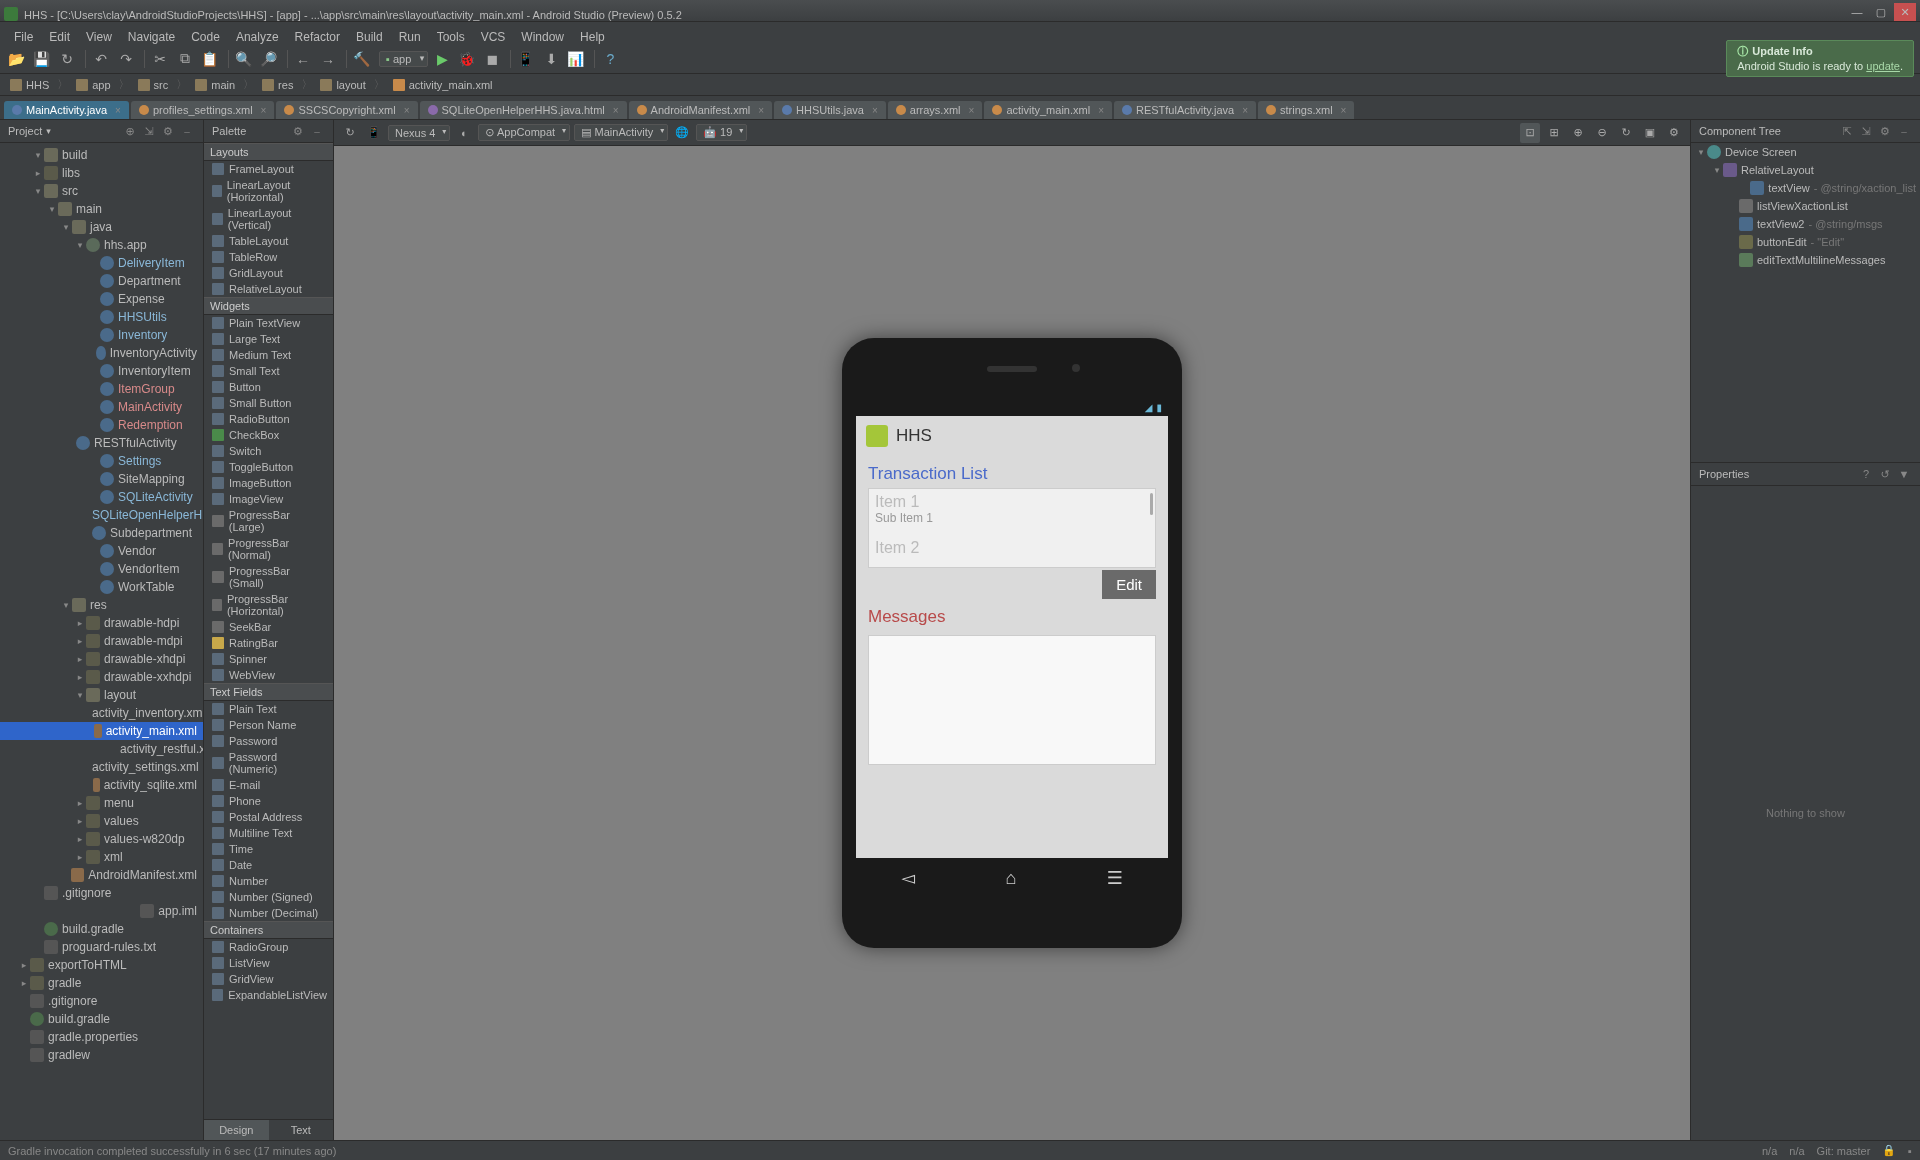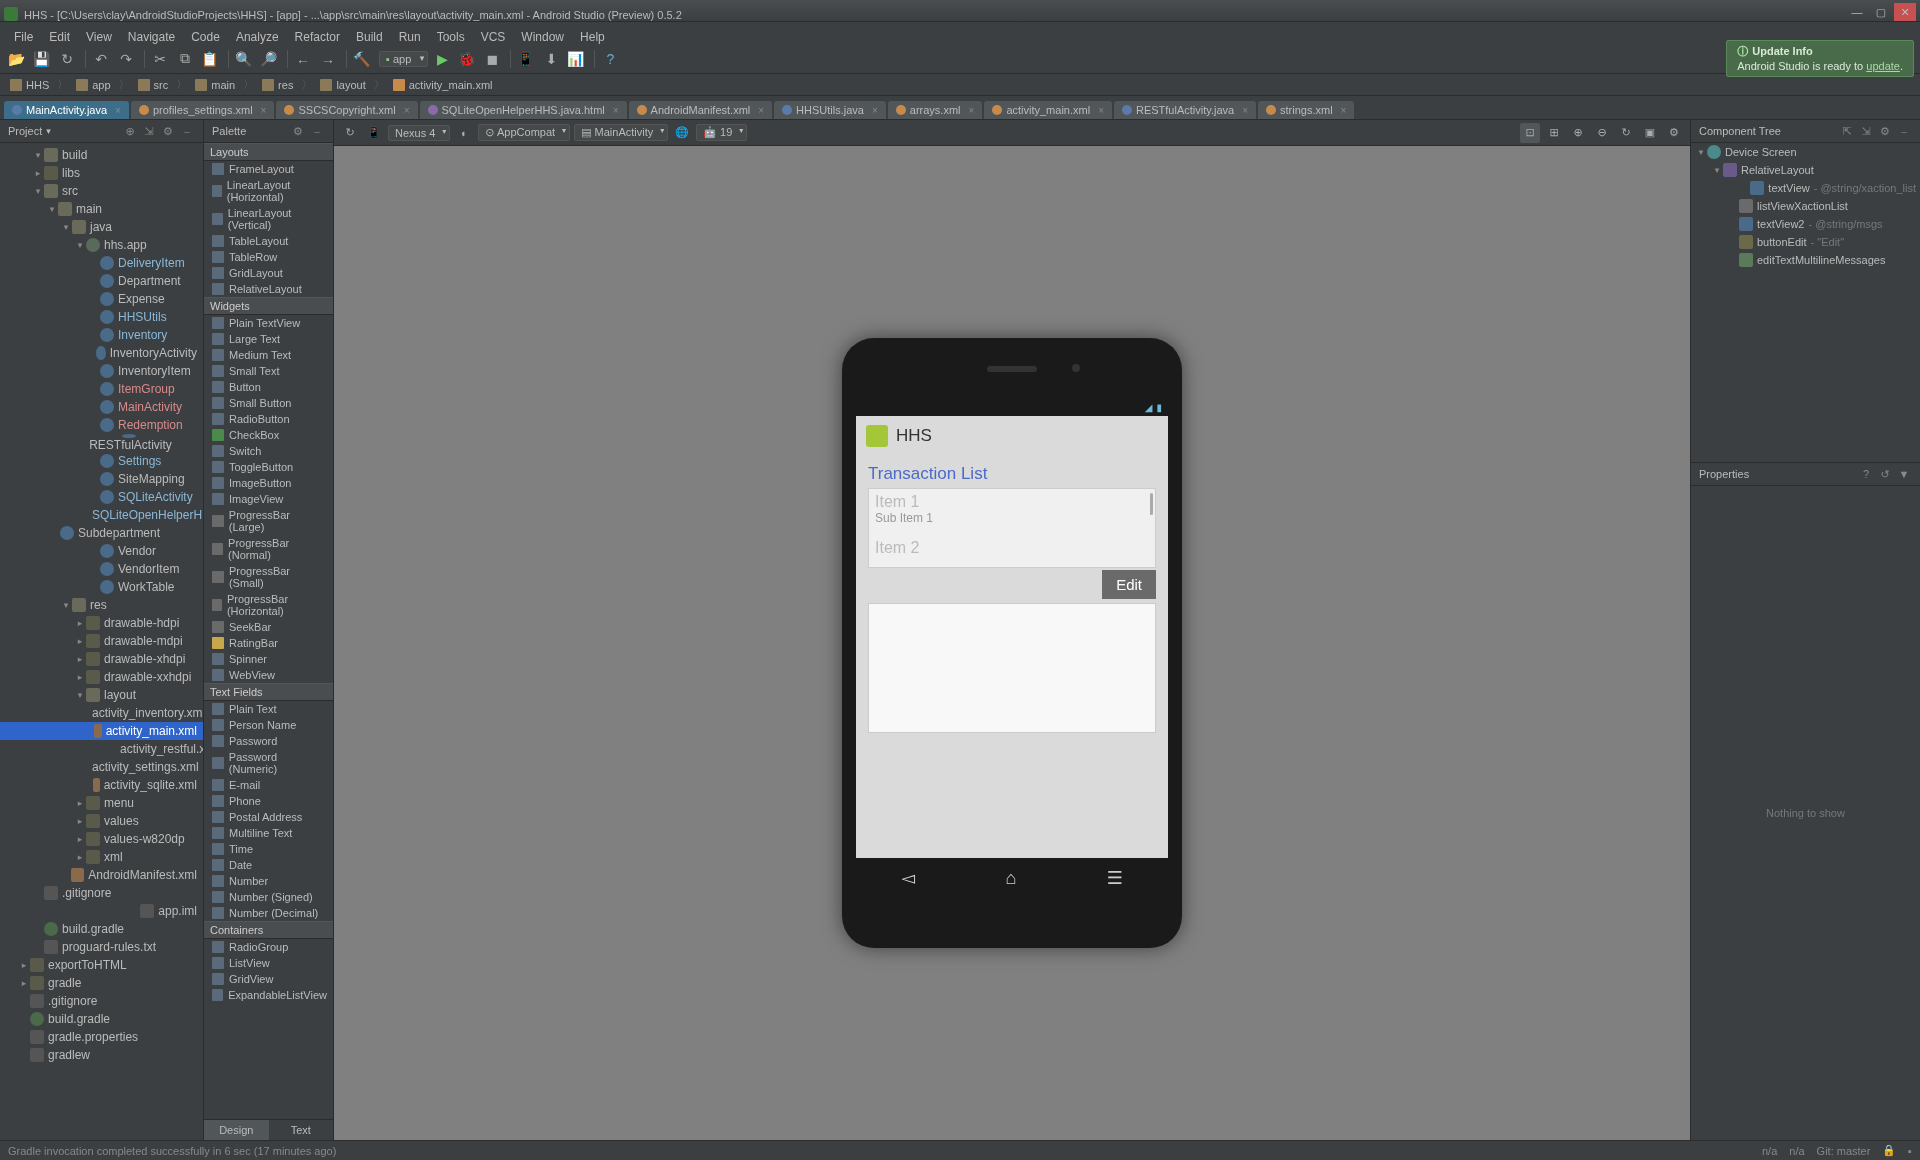--- a/index.html
+++ b/index.html
@@ -376,21 +376,21 @@
         <div class="row" style="padding-left: 88px;">
           <span class="arr"></span>
           <span class="ic cls"></span>
           <span class="lbl red">MainActivity</span>
         </div>
         <div class="row" style="padding-left: 88px;">
           <span class="arr"></span>
           <span class="ic cls"></span>
           <span class="lbl red">Redemption</span>
         </div>
-        <div class="row" style="padding-left: 64px; flex-direction: column;">
+        <div class="row" style="padding-left: 64px;">
           <span class="arr"></span>
           <span class="ic cls"></span>
           <span class="lbl">RESTfulActivity</span>
         </div>
         <div class="row" style="padding-left: 88px;">
           <span class="arr"></span>
           <span class="ic cls"></span>
           <span class="lbl blue">Settings</span>
         </div>
         <div class="row" style="padding-left: 88px;">
@@ -401,21 +401,21 @@
         <div class="row" style="padding-left: 88px;">
           <span class="arr"></span>
           <span class="ic cls"></span>
           <span class="lbl blue">SQLiteActivity</span>
         </div>
         <div class="row" style="padding-left: 88px;">
           <span class="arr"></span>
           <span class="ic cls"></span>
           <span class="lbl blue">SQLiteOpenHelperHHS</span>
         </div>
-        <div class="row" style="padding-left: 48px;">
+        <div class="row" style="padding-left: 80px;">
           <span class="arr"></span>
           <span class="ic cls"></span>
           <span class="lbl">Subdepartment</span>
         </div>
         <div class="row" style="padding-left: 88px;">
           <span class="arr"></span>
           <span class="ic cls"></span>
           <span class="lbl">Vendor</span>
         </div>
         <div class="row" style="padding-left: 88px;">
@@ -792,20 +792,21 @@
             <div class="section-title st-blue">Transaction List</div>
             <div class="listbox">
               <div class="item1">Item 1</div>
               <div class="sub">Sub Item 1</div>
               <div class="item2">Item 2</div>
               <div class="scr"></div>
             </div>
             <div class="editrow">
               <div class="editbtn">Edit</div>
             </div>
+            <div class="section-title st-red">Messages</div>
             <div class="msgbox"></div>
           </div>
           <div class="navbar">
             <span class="navbtn">◅</span>
             <span class="navbtn">⌂</span>
             <span class="navbtn">☰</span>
           </div>
         </div>
       </div>
     </div>

